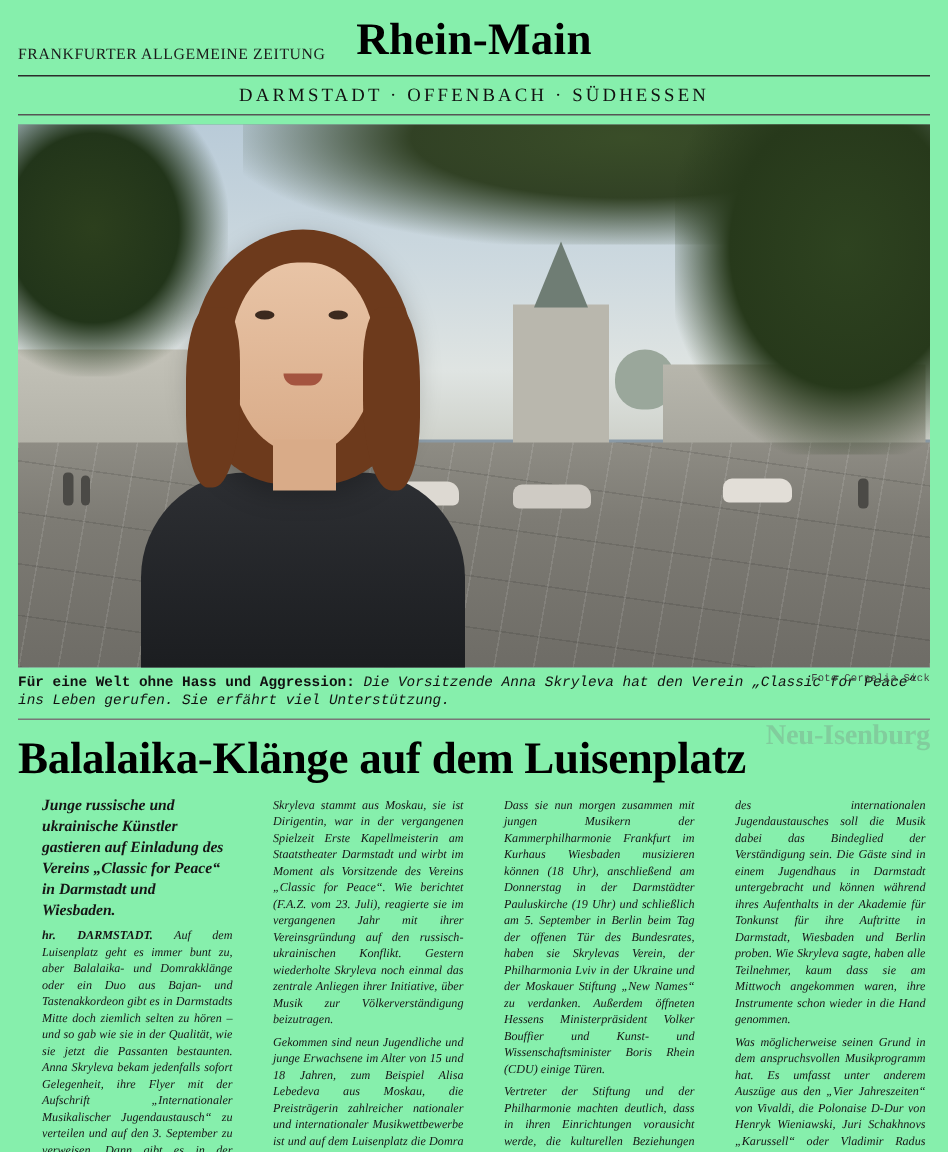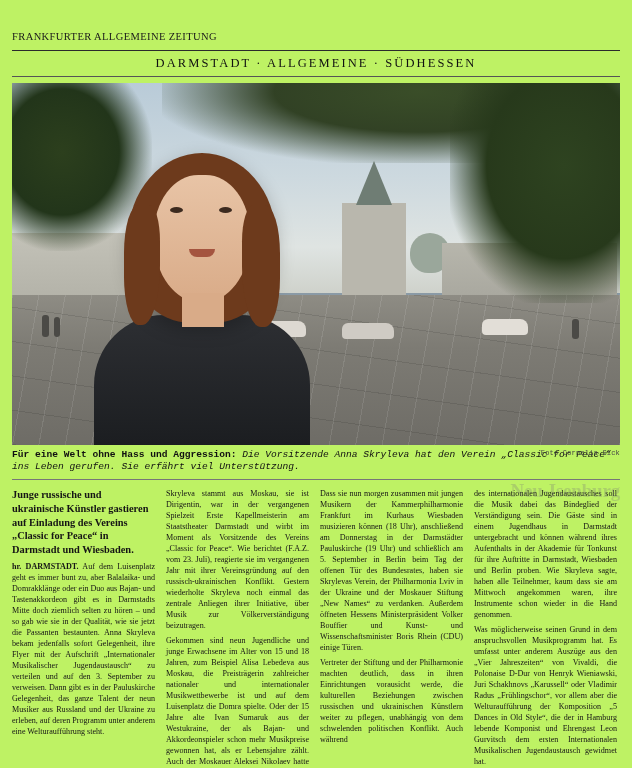--- a/index.html
+++ b/index.html
@@ -13,21 +13,21 @@
     height: 768px;
     font-family: "Liberation Serif", serif;
     color: #111;
     overflow: hidden;
     position: relative;
   }
   .page {
     width: 632px;
     height: 768px;
     position: relative;
-    background: #bef264;
+    background: #86efac;
     padding: 0 12px;
   }
 
   
   .masthead {
     position: relative;
     padding-top: 10px;
     height: 46px;
   }
   .masthead-left {
@@ -288,21 +288,21 @@
   }
   .col {
     width: 143px;
     font-size: 8.1px;
     line-height: 1.36;
     text-align: justify;
     hyphens: auto;
     -webkit-hyphens: auto;
     color: #151515;
   }
-  .col p { margin: 0 0 4px 0; }
+  .col p { margin: 0 0 4px 16px; font-style: italic; }
   .lede {
     font-weight: 700;
     font-size: 10.4px;
     line-height: 1.33;
     text-align: left;
     margin-bottom: 6px;
   }
   .dateline { font-weight: 700; }
 
   .ghost-head {
@@ -317,23 +317,24 @@
     text-align: center;
   }
 </style>
 </head>
 <body>
 
 <div class="page">
 
   <div class="masthead">
     <div class="masthead-left">FRANKFURTER ALLGEMEINE ZEITUNG</div>
+    <div class="masthead-title">Rhein-Main</div>
   </div>
   <div class="rule"></div>
-  <div class="subnav">DARMSTADT · ALLGEMEINE · SÜDHESSEN</div>
+  <div class="subnav">DARMSTADT · OFFENBACH · SÜDHESSEN</div>
   <div class="rule-thin"></div>
 
   <div class="photo-wrap">
     <div class="sky"></div>
     <div class="bldg-left"></div>
     <div class="bldg-mid"></div>
     <div class="church"></div>
     <div class="church-dome"></div>
     <div class="bldg-right"></div>
     <div class="plaza"></div>
@@ -361,20 +362,21 @@
     </div>
   </div>
 
   <div class="caption">
     <b>Für eine Welt ohne Hass und Aggression:</b>
     <i>Die Vorsitzende Anna Skryleva hat den Verein „Classic for Peace“ ins Leben gerufen. Sie erfährt viel Unterstützung.</i>
     <span class="photo-credit">Foto Cornelia Sick</span>
   </div>
   <div class="rule-under-caption"></div>
 
+  <div class="headline">Balalaika-Klänge auf dem Luisenplatz</div>
 
   <div class="ghost-head">Neu-Isenburg</div>
 
   <div class="cols">
 
     <div class="col">
       <p class="lede">Junge russische und ukrainische Künstler gastieren auf Einladung des Vereins „Classic for Peace“ in Darmstadt und Wiesbaden.</p>
       <p><span class="dateline">hr. DARMSTADT.</span> <span>Auf dem Luisenplatz geht es immer bunt zu, aber Balalaika- und Domrakklänge oder ein Duo aus Bajan- und Tastenakkordeon gibt es in Darmstadts Mitte doch ziemlich selten zu hören – und so gab wie sie in der Qualität, wie sie jetzt die Passanten bestaunten. Anna Skryleva bekam jedenfalls sofort Gelegenheit, ihre Flyer mit der Aufschrift „Internationaler Musikalischer Jugendaustausch“ zu verteilen und auf den 3. September zu verweisen. Dann gibt es in der Pauluskirche Gelegenheit, das ganze Talent der neun Musiker aus Russland und der Ukraine zu erleben, auf deren Programm unter anderem eine Welturaufführung steht.</span></p>
     </div>
 

